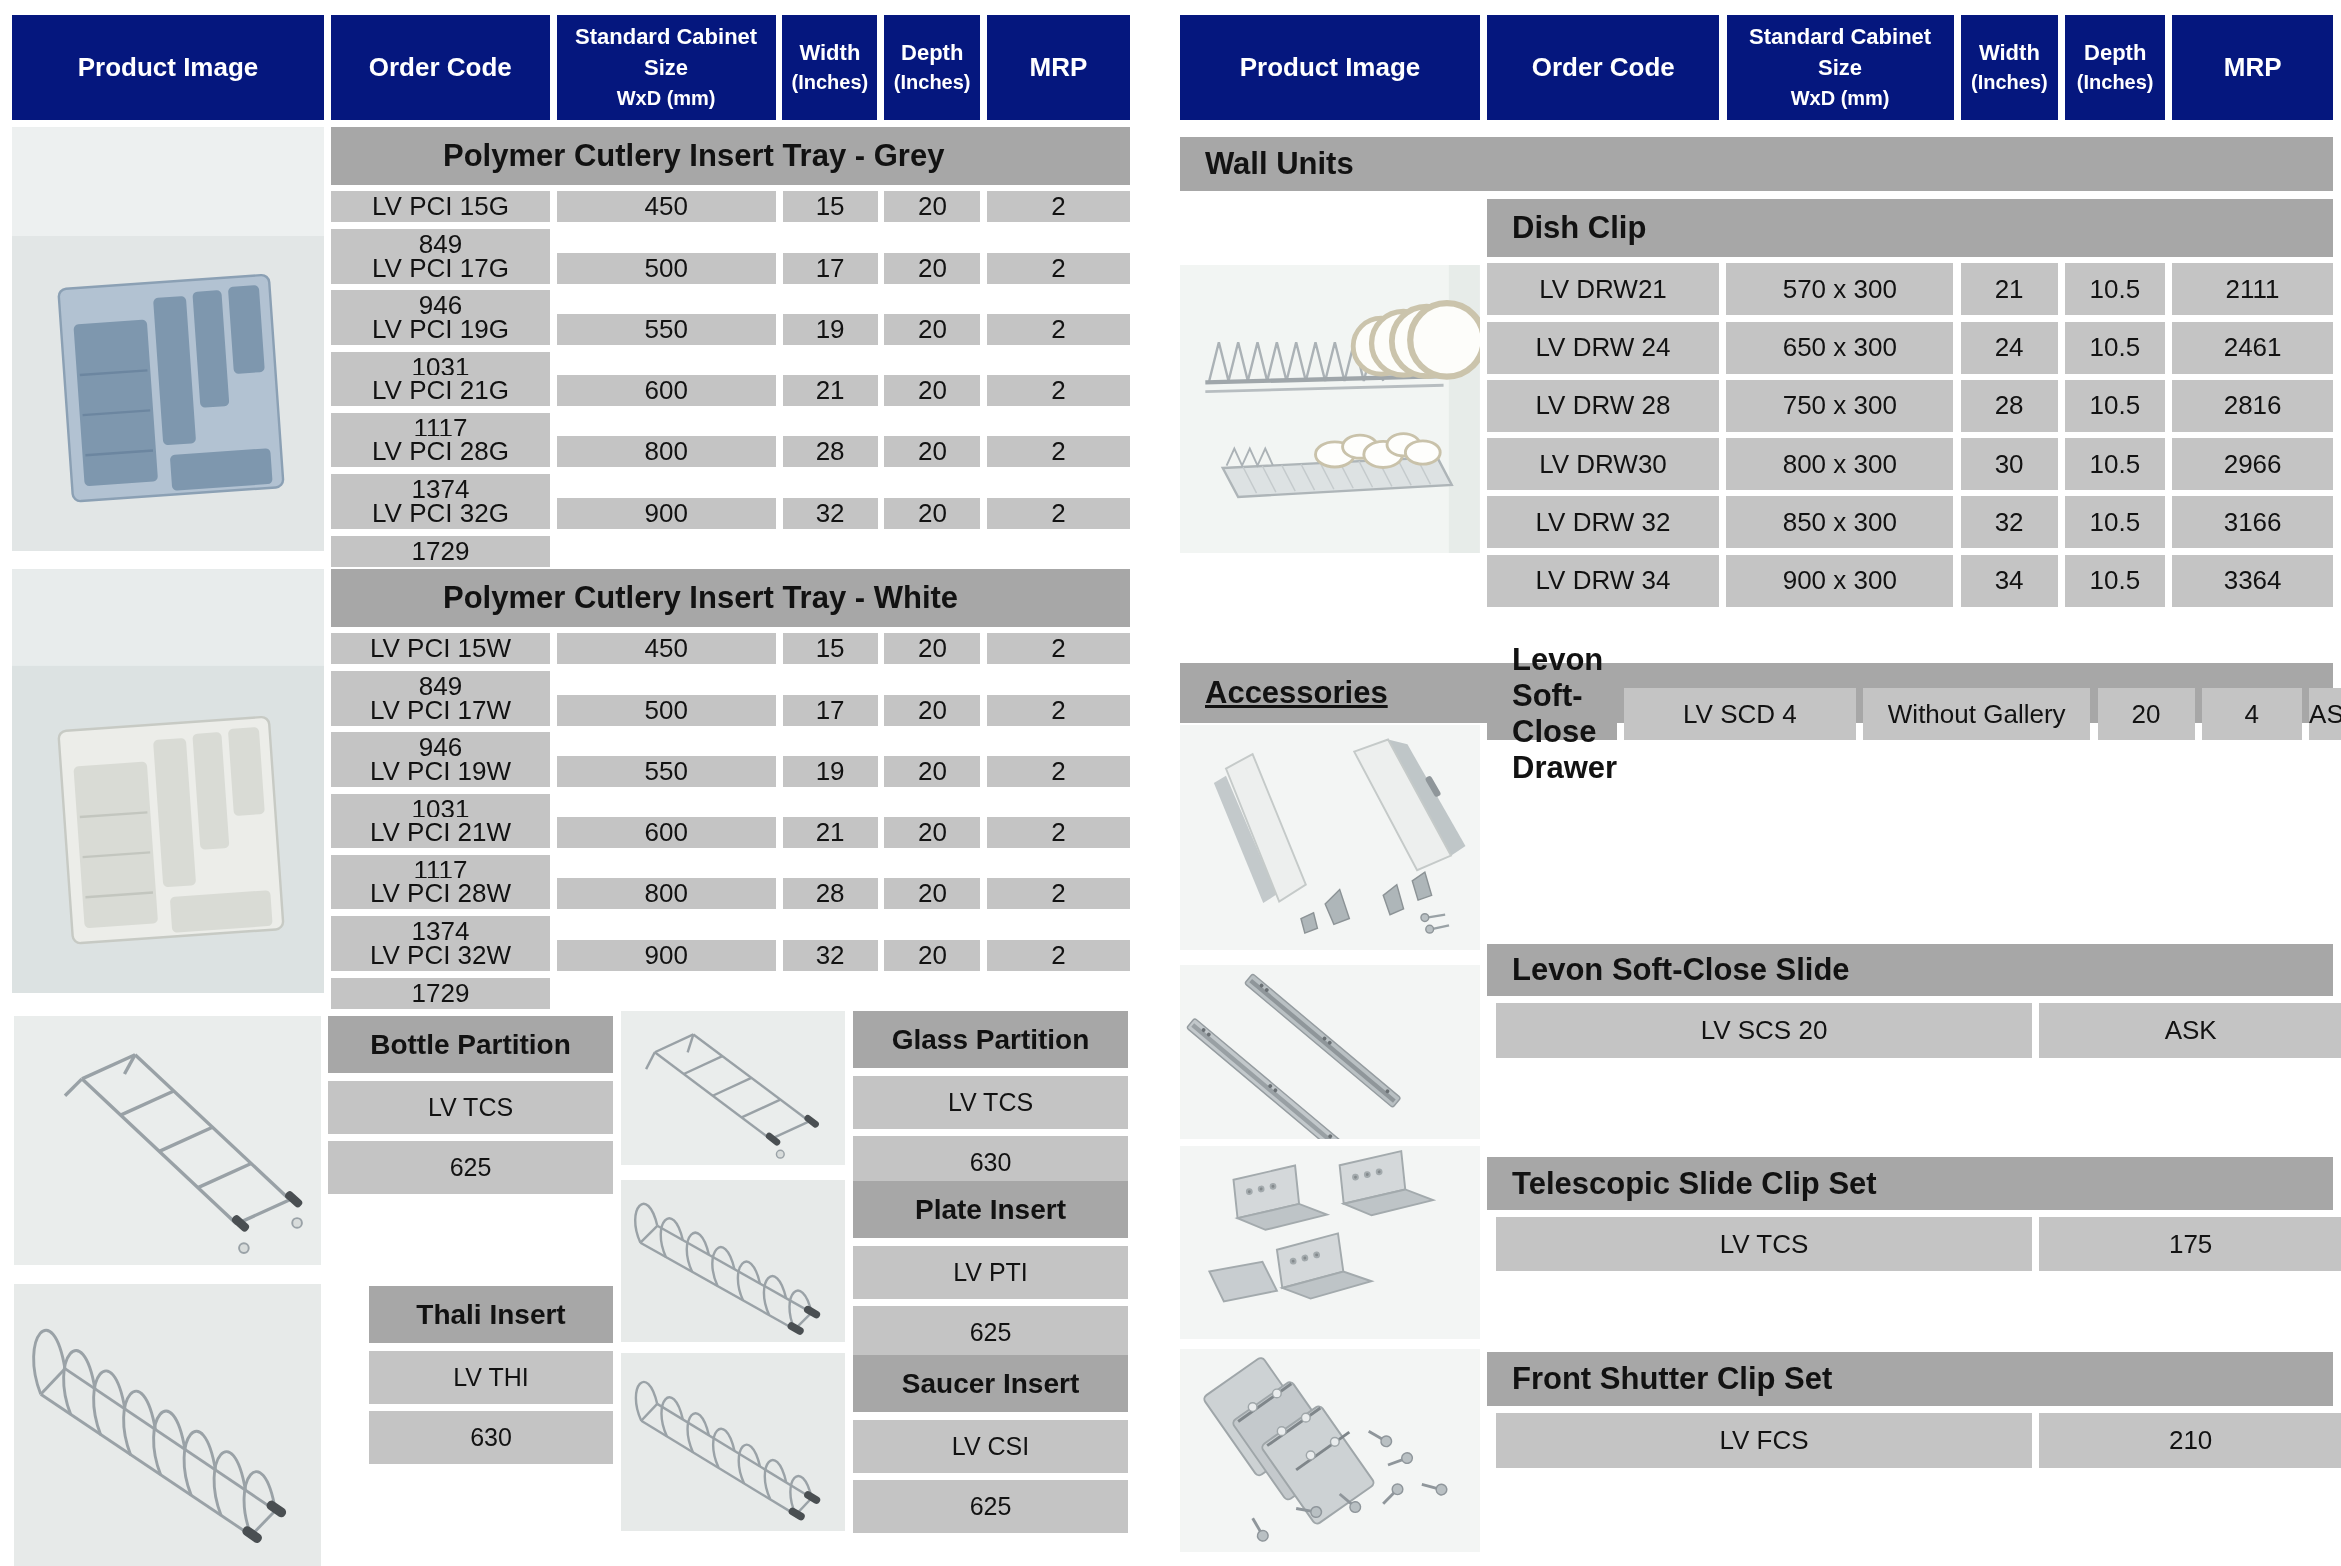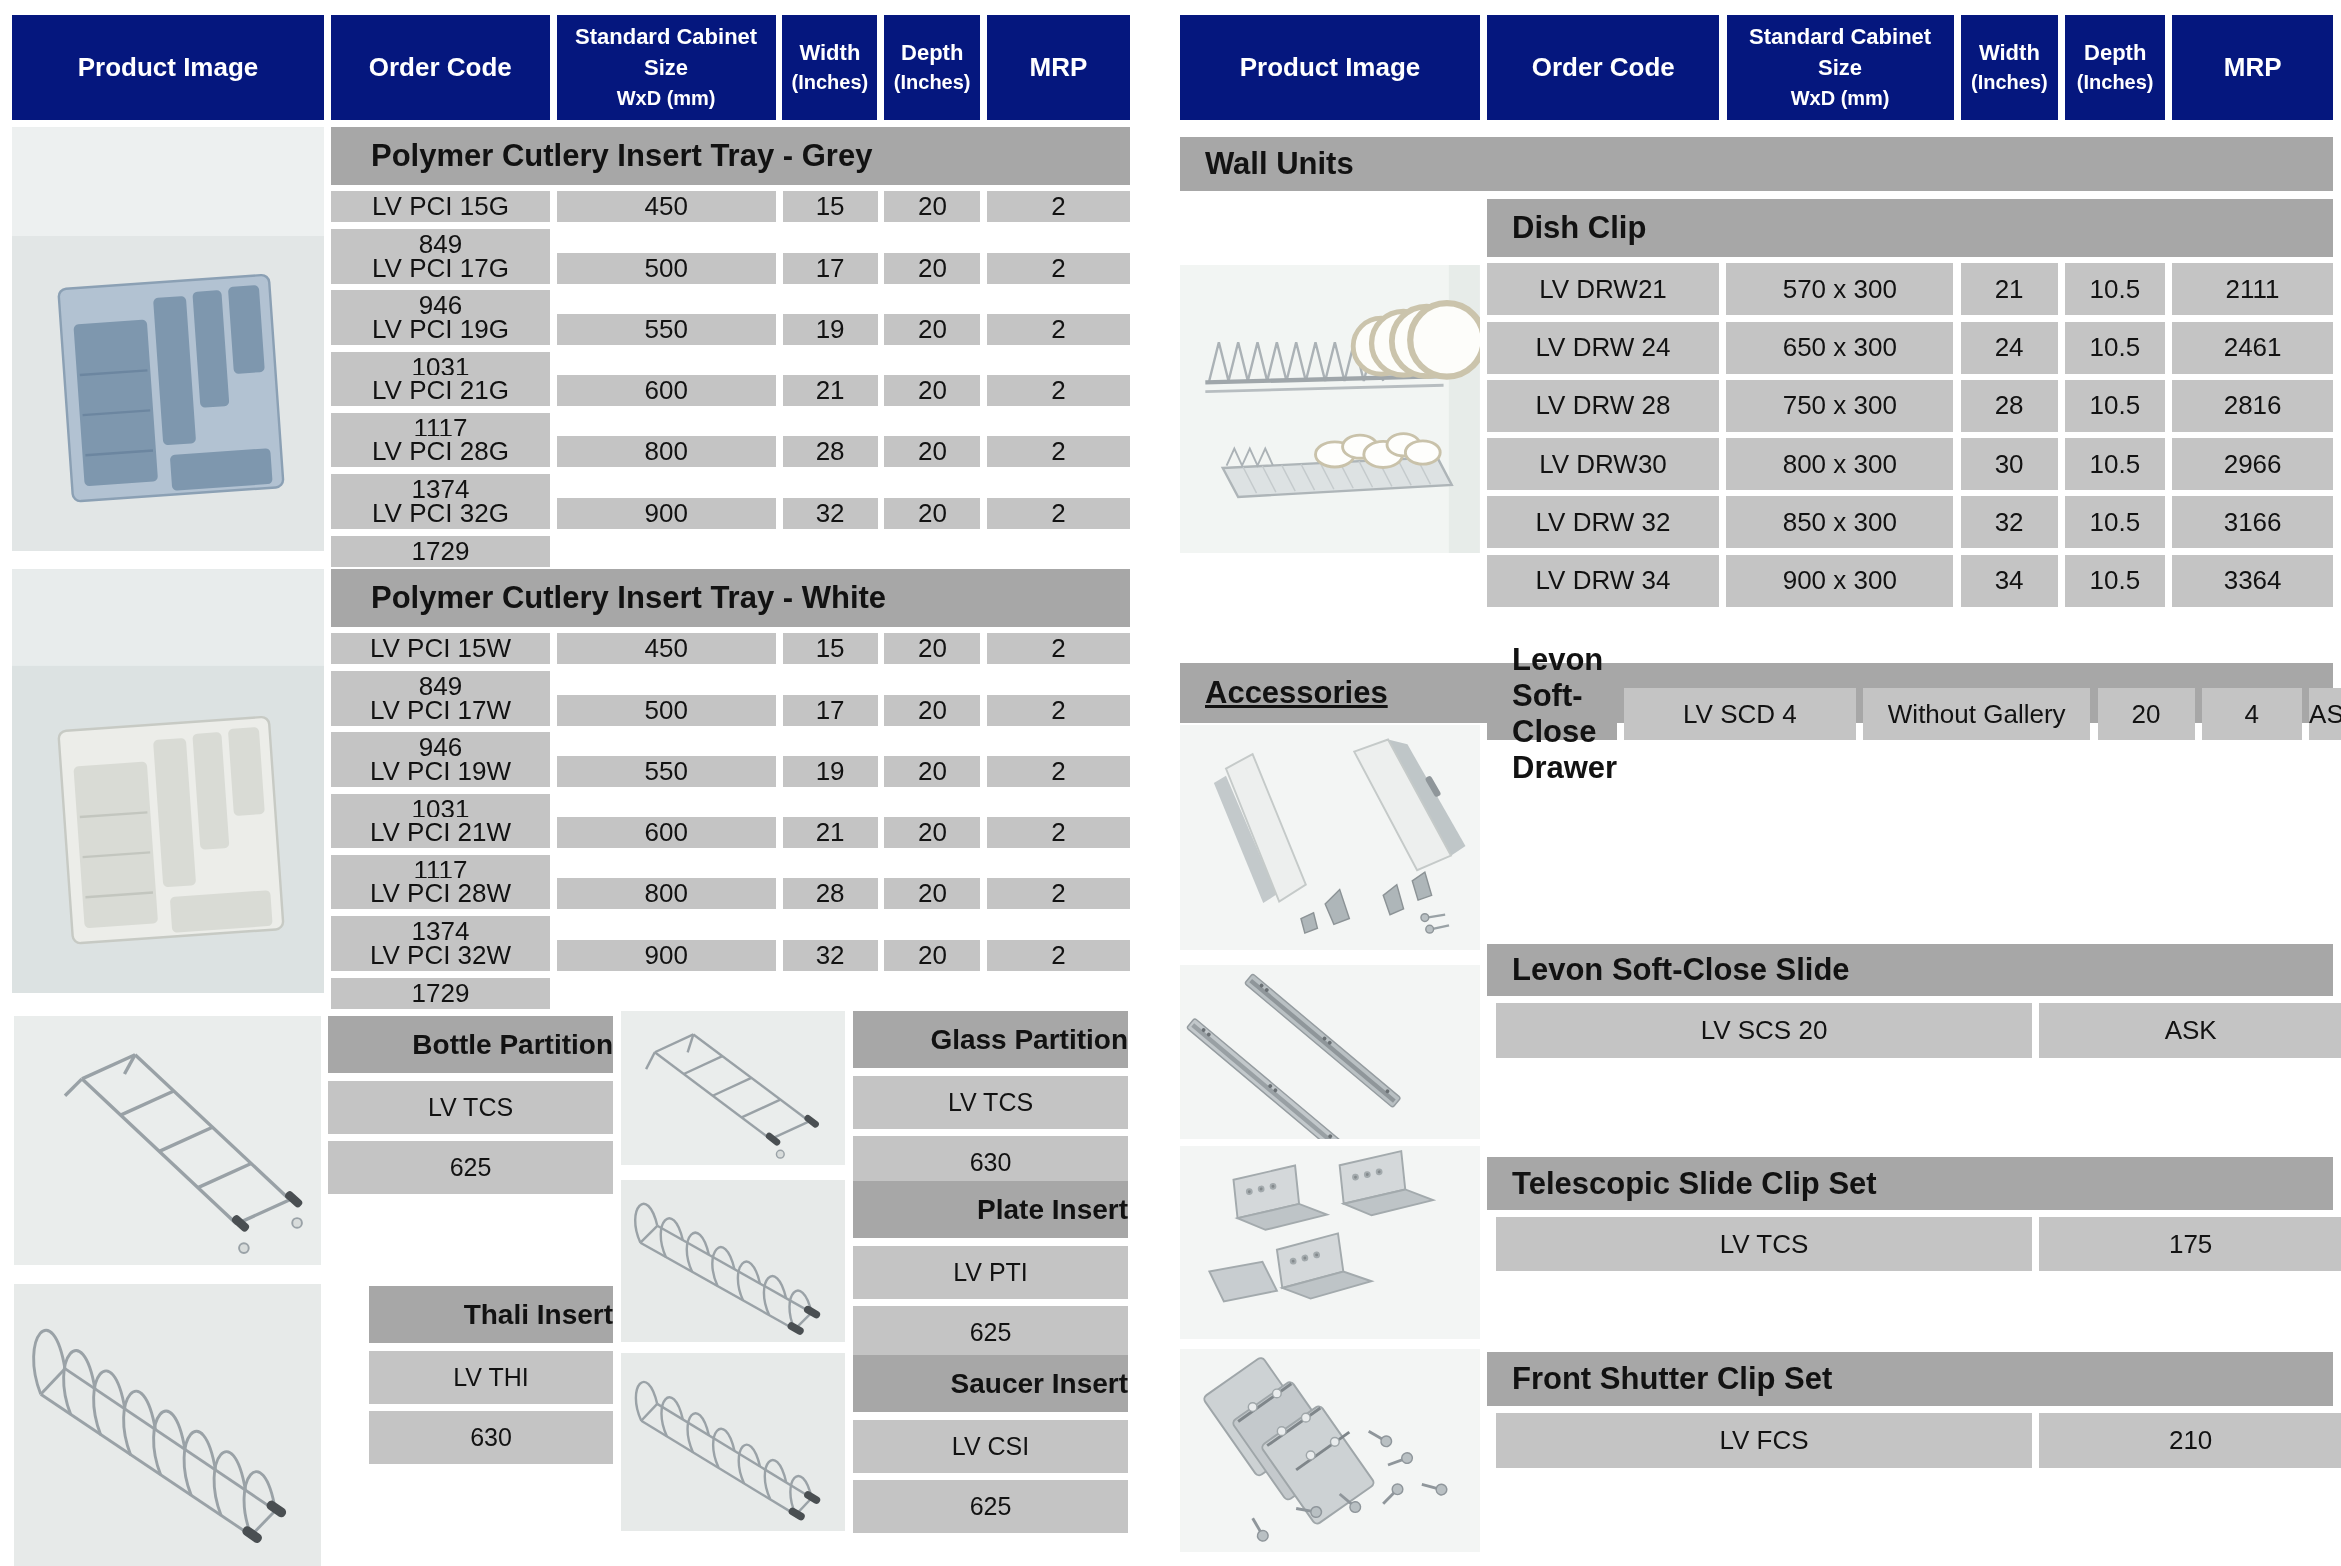--- a/index.html
+++ b/index.html
@@ -14,23 +14,23 @@
     display:flex; flex-direction:column; align-items:center; justify-content:center;
     text-align:center; line-height:1.4;
   }
   .h1 { font-size:26px; }
   .h2 { font-size:22px; }
   .h3 { font-size:20px; }
   .band {
     background:var(--c-band,#A7A7A7); display:flex; align-items:center;
     font-weight:bold; font-size:31px; color:#121212;
   }
-  .band.padL { padding-left:40px; }
+  .band.padL { padding-left:112px; }
   .band.padS { padding-left:25px; }
-  .band.center { justify-content:flex-end; }
+  .band.center { justify-content:center; }
   .cell {
     background:var(--c-cell,#C4C4C4); display:flex; align-items:center;
     justify-content:center; font-size:26px; color:#121212;
   }
   .hdrL { display:grid; grid-template-columns:312px 219px 219px 95px 96px 1fr; gap:6.8px; width:1118px; height:105px; }
   .hdrR { display:grid; grid-template-columns:300px 232px 227px 97px 100px 1fr; gap:7.3px; width:1153px; height:105px; }
   .rowsL { display:flex; flex-direction:column; gap:6.3px; width:799px; }
   .rowsL .band { height:58px; }
   .rowL { display:grid; grid-template-columns:219px 219px 95px 96px 1fr; gap:6.8px; height:55px; }
   .dishT { display:flex; flex-direction:column; gap:6.3px; width:846px; }

